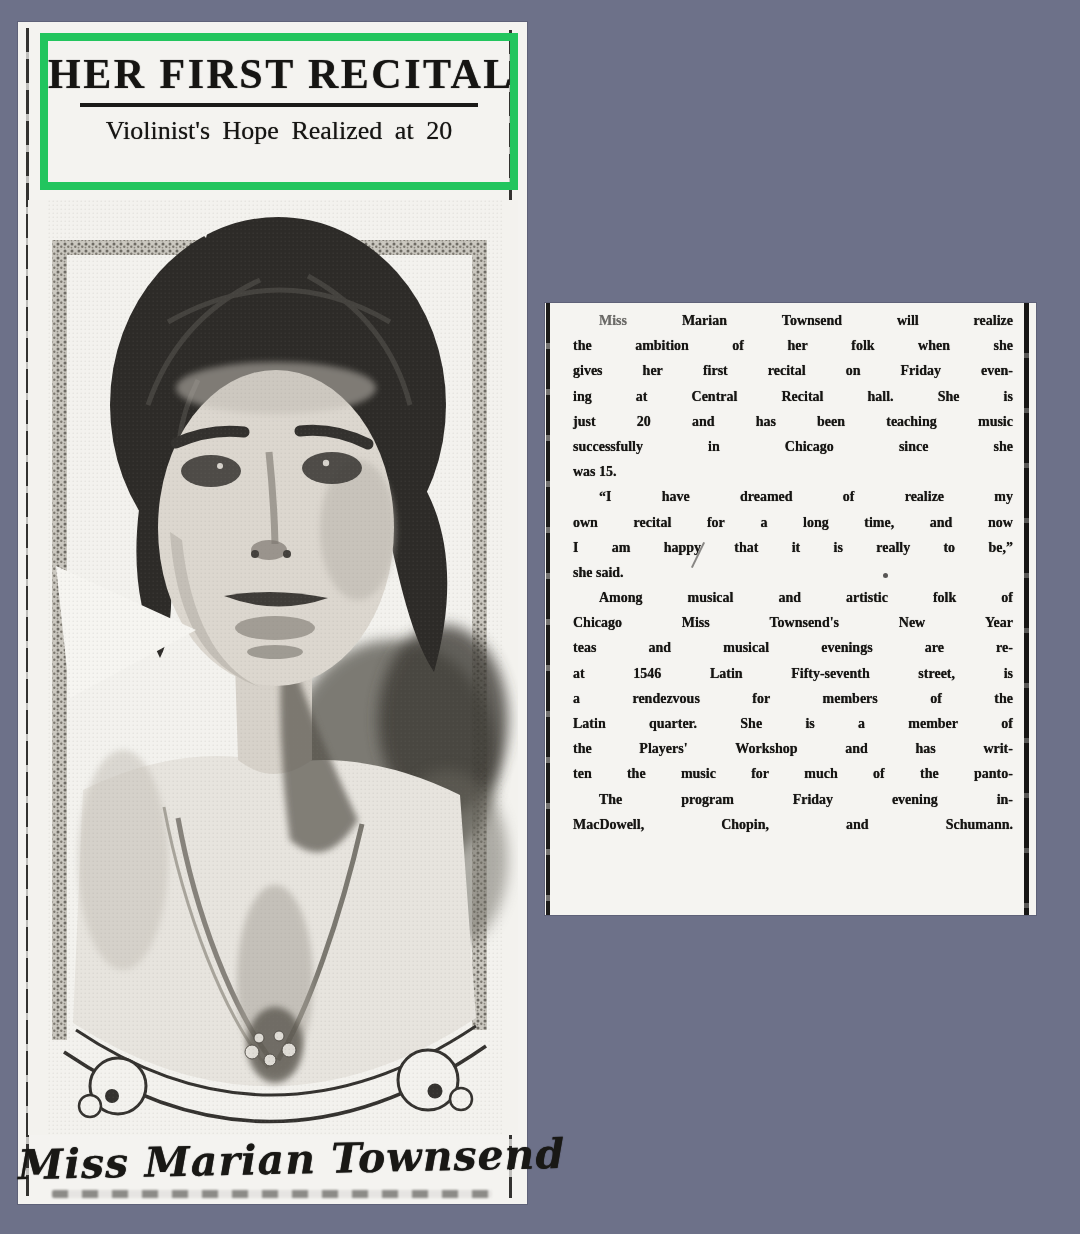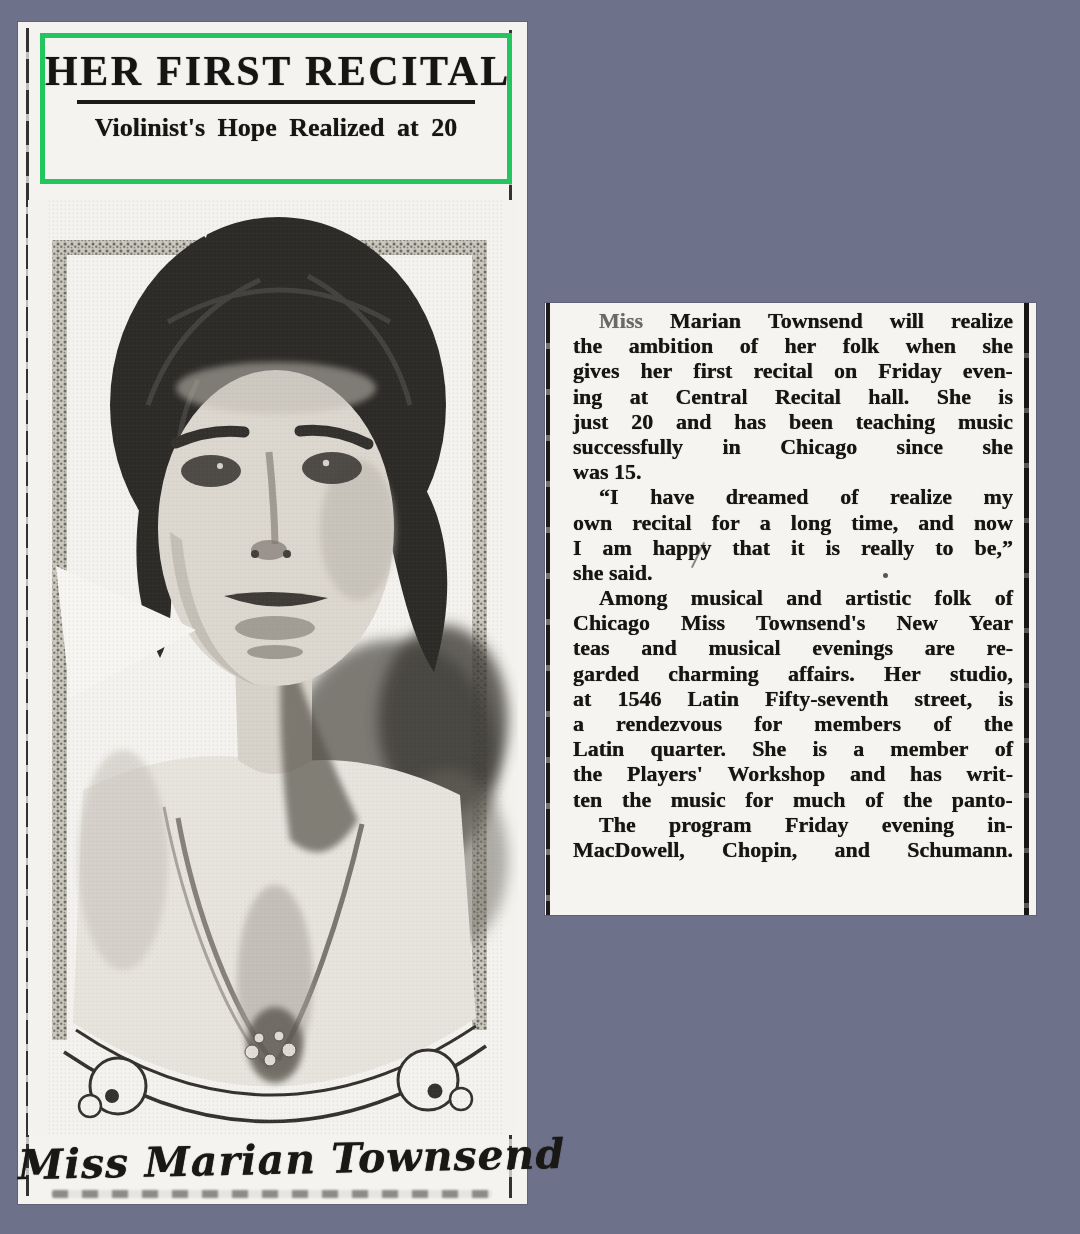--- a/index.html
+++ b/index.html
@@ -17,32 +17,32 @@
     background:var(--paper);
     box-shadow:0 0 0 1px rgba(30,30,45,.18);
   }
   .rule-v{position:absolute;background:repeating-linear-gradient(180deg,
       rgba(35,34,32,.92) 0 24px, rgba(35,34,32,.25) 24px 31px);}
   .clip-left .rule-left{left:8px;top:6px;width:2.5px;height:1168px;}
   .clip-left .rule-right{left:491px;top:8px;width:2.5px;height:1168px;}
 
   .headline-box{
     position:absolute;left:22px;top:11px;width:462px;height:141px;
-    border:5px solid #22c55e;text-align:center;
+    border:8px solid #22c55e;text-align:center;
   }
   .headline-title{
     margin-top:9px;font-size:42px;font-weight:700;letter-spacing:2.5px;
     color:var(--ink);font-family:"Liberation Serif",serif;
     text-shadow:0 0 1px rgba(20,20,20,.75);white-space:nowrap;
   }
   .headline-underline{
     width:86%;height:4px;background:#1b1a18;margin:5px auto 8px auto;
   }
   .headline-sub{
-    font-size:26px;font-weight:700;color:var(--ink);line-height:31px;
+    font-size:26px;font-weight:400;color:var(--ink);line-height:31px;
     word-spacing:6px;text-shadow:0 0 .8px rgba(20,20,20,.7);white-space:nowrap;
   }
 
   .photo-wrap{position:absolute;left:10px;top:178px;width:490px;height:935px;}
   .photo-wrap svg{display:block;}
 
   .photo-caption{
     position:absolute;left:0;top:1114px;width:509px;text-align:center;
     font-family:"DejaVu Serif","Liberation Serif",serif;
     font-style:italic;font-weight:700;font-size:41px;letter-spacing:1px;
@@ -62,21 +62,21 @@
     background:#f5f4f1;
     box-shadow:0 0 0 1px rgba(30,30,45,.18);
   }
   .clip-right .rule-left{left:1px;top:0;width:4px;height:612px;
     background:repeating-linear-gradient(180deg,#1d1c1a 0 40px, rgba(29,28,26,.6) 40px 46px);}
   .clip-right .rule-right{left:479px;top:0;width:5px;height:612px;
     background:repeating-linear-gradient(180deg,#171615 0 50px, rgba(23,22,21,.7) 50px 55px);}
 
   .article{
     position:absolute;left:28px;top:5px;width:440px;
-    color:var(--ink);font-size:22px;font-weight:700;
+    color:var(--ink);font-size:14px;font-weight:700;
     font-family:"Liberation Serif",serif;
     text-shadow:0 0 .7px rgba(22,21,19,.8);
   }
   .line{height:25.2px;line-height:25.2px;white-space:nowrap;overflow:visible;}
   .line.j{display:flex;justify-content:space-between;}
   .line.i{padding-left:26px;}
   .line span{display:inline-block;}
   .fade{opacity:.62;filter:blur(.3px);}
 
   .scratch{position:absolute;left:152px;top:238px;width:2px;height:28px;
@@ -307,27 +307,20 @@
         </div>
         <div class="line j">
           <span>teas</span>
           <span>and</span>
           <span>musical</span>
           <span>evenings</span>
           <span>are</span>
           <span>re-</span>
         </div>
         <div class="line j">
-          <span>garded</span>
-          <span>charming</span>
-          <span>affairs.</span>
-          <span>Her</span>
-          <span>studio,</span>
-        </div>
-        <div class="line j">
           <span>at</span>
           <span>1546</span>
           <span>Latin</span>
           <span>Fifty-seventh</span>
           <span>street,</span>
           <span>is</span>
         </div>
         <div class="line j">
           <span>a</span>
           <span>rendezvous</span>

